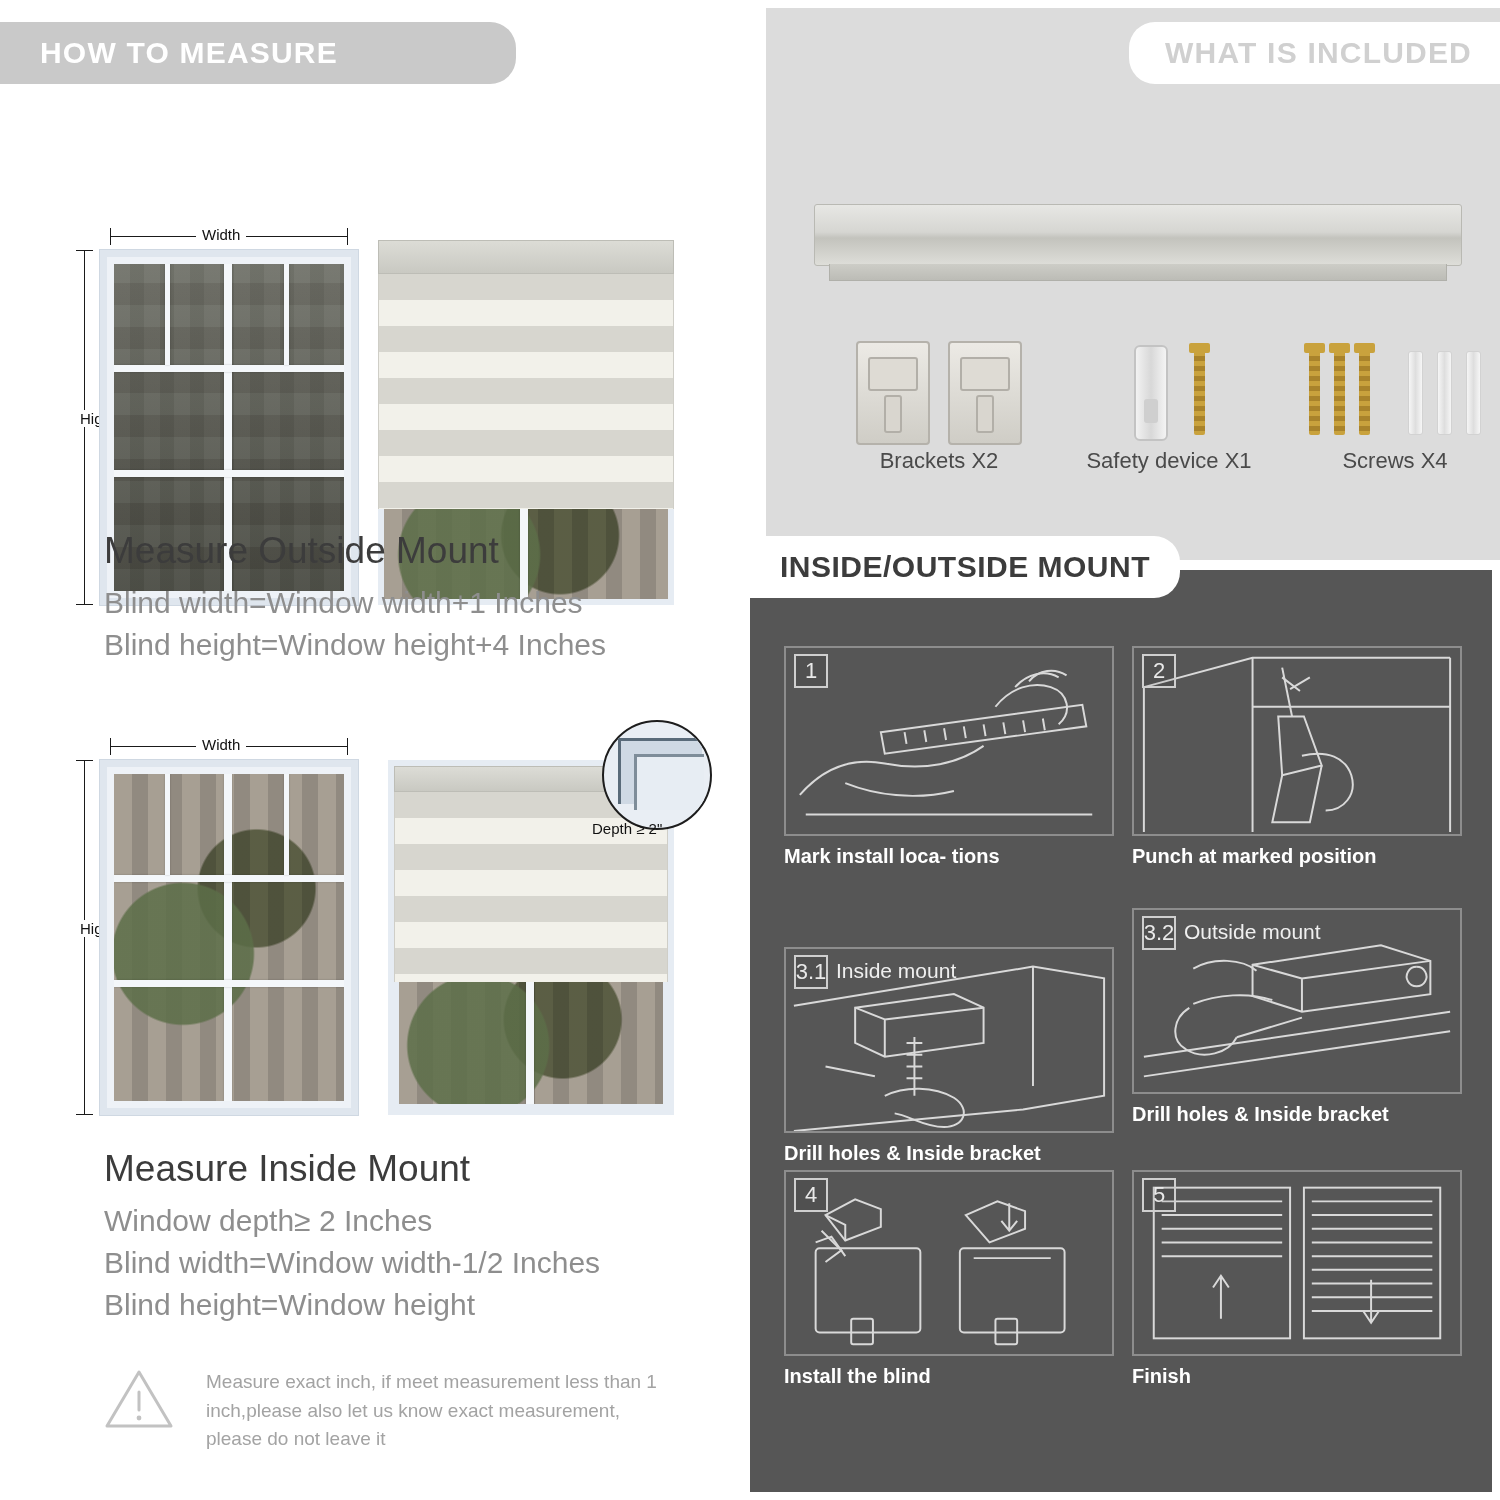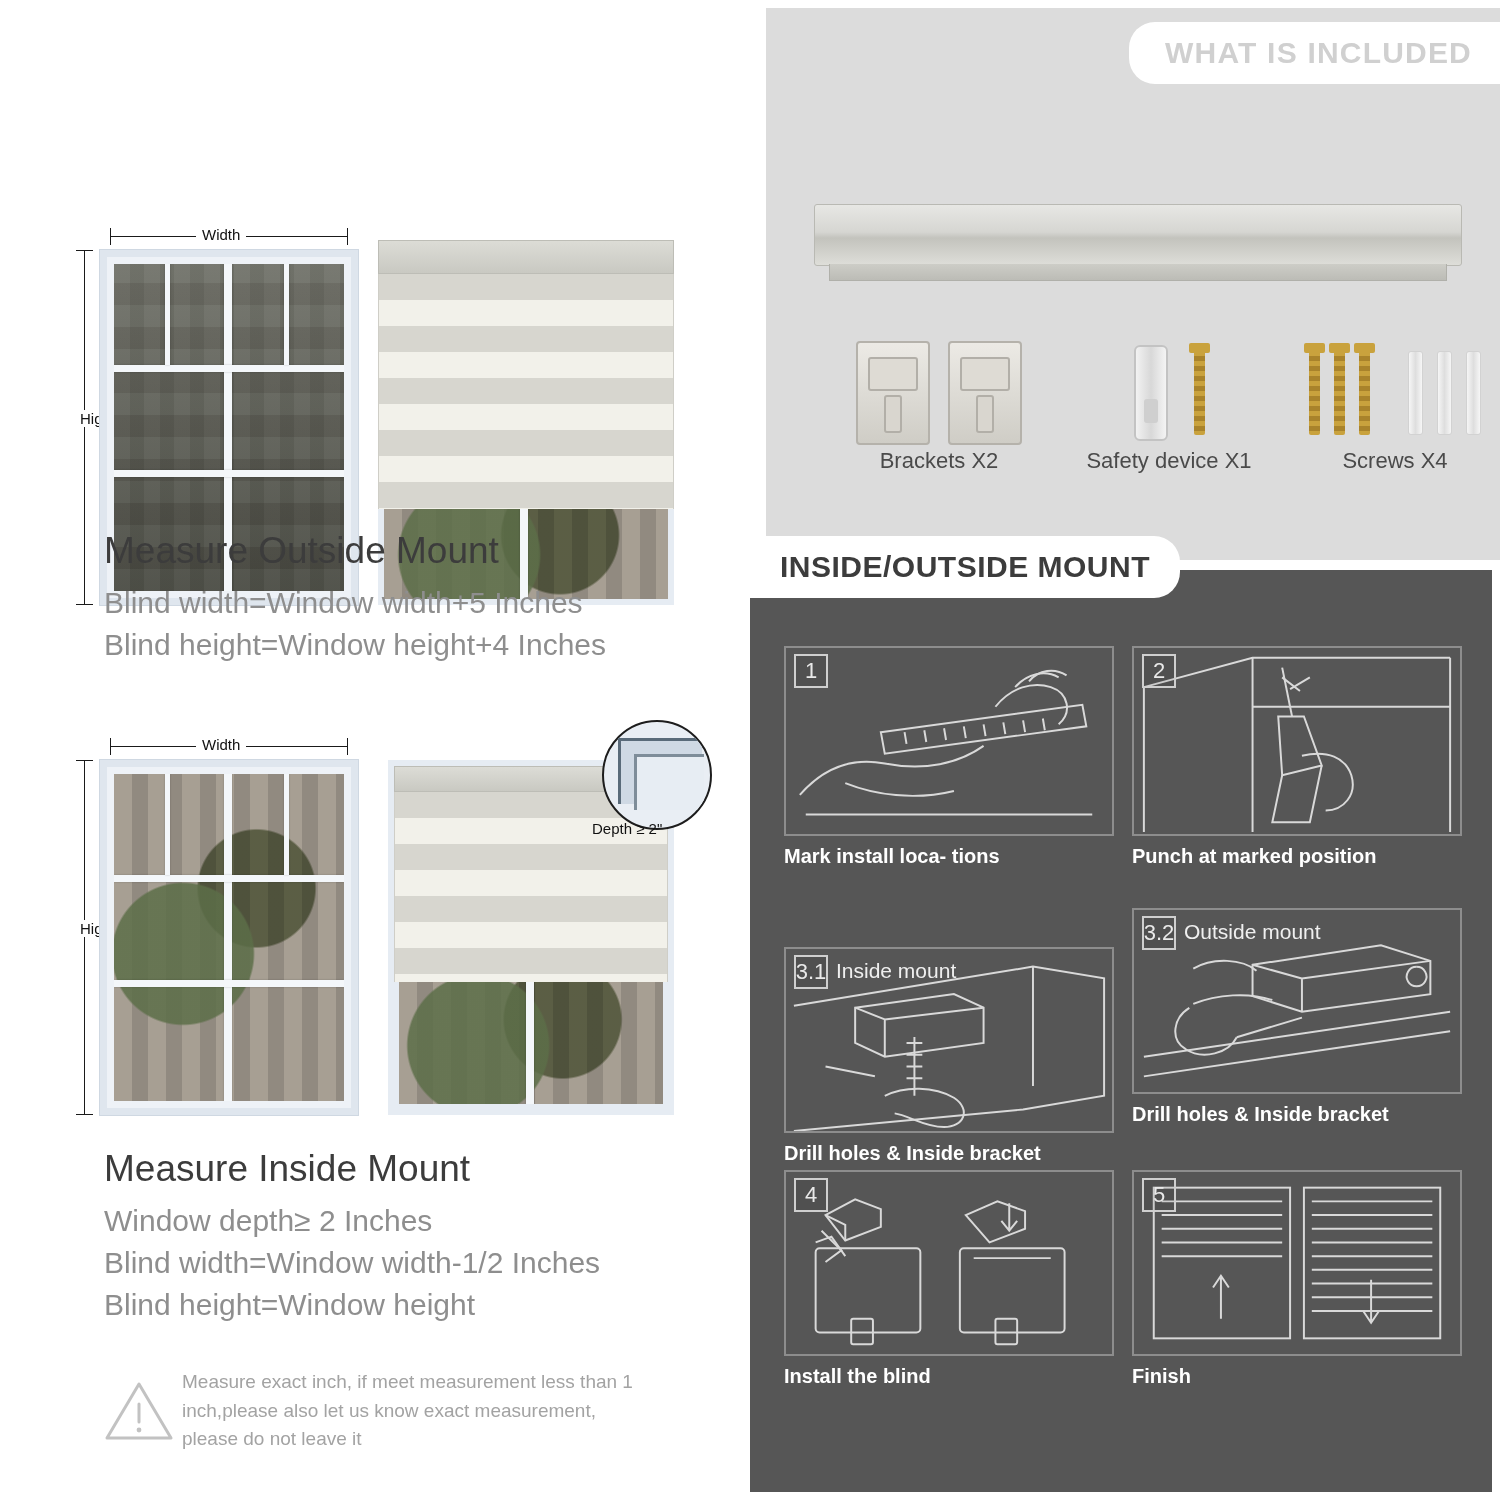--- a/index.html
+++ b/index.html
@@ -89,21 +89,21 @@
   .dim-tick { position: absolute; background: #1a1a1a; }
 
   .sect-title {
     position: absolute; font-size: 37px; color: #3c3c3c; font-weight: normal;
   }
   .sect-line {
     position: absolute; font-size: 30px; color: #8e8e8e;
   }
 
   .warn {
-    position: absolute; display: flex; gap: 8px; align-items: center;
+    position: absolute; display: flex; gap: 32px; align-items: flex-start;
   }
   .warn-tri { width: 70px; height: 62px; position: relative; flex: 0 0 auto; }
   .warn-text { font-size: 19px; color: #a3a3a3; line-height: 1.5; max-width: 470px; }
 
   .depth-circle {
     position: absolute; width: 110px; height: 110px; border-radius: 50%;
     border: 2px solid #1d1d1d; background: #e9eef4; overflow: hidden;
   }
   .depth-label { position: absolute; font-size: 15px; color: #111; }
 
@@ -204,20 +204,21 @@
   svg.line-art { position: absolute; inset: 0; width: 100%; height: 100%; }
   svg.line-art * { stroke: #d9d9d9; fill: none; stroke-width: 2; }
 </style>
 </head>
 <body>
 
 <div class="page">
 
   <div class="left-col">
 
+    <div class="badge">HOW TO MEASURE</div>
 
     <div class="win-block" style="left:0;top:110px;width:742px;height:400px;">
 
       <div class="dim-line" style="left:110px;top:126px;width:238px;height:1px;"></div>
       <div class="dim-tick" style="left:110px;top:118px;width:1px;height:17px;"></div>
       <div class="dim-tick" style="left:347px;top:118px;width:1px;height:17px;"></div>
       <div class="dim-label" style="left:196px;top:116px;">Width</div>
 
       <div class="dim-line" style="left:84px;top:140px;width:1px;height:355px;"></div>
       <div class="dim-tick" style="left:76px;top:140px;width:17px;height:1px;"></div>
@@ -239,21 +240,21 @@
         <div class="blind-win-lower" style="height:110px;">
           <div class="win-photo trees"></div>
           <div class="mullion-v" style="left:48%;top:0;width:8px;height:100%;"></div>
         </div>
         <div class="blind-body" style="top:34px;height:235px;"></div>
         <div class="blind-head"></div>
       </div>
     </div>
 
     <div class="sect-title" style="left:104px;top:530px;">Measure Outside Mount</div>
-    <div class="sect-line" style="left:104px;top:586px;">Blind width=Window width+5 Inches</div>
+    <div class="sect-line" style="left:104px;top:586px;">Blind width=Window width+1 Inches</div>
     <div class="sect-line" style="left:104px;top:628px;">Blind height=Window height+4 Inches</div>
 
     <div class="win-block" style="left:0;top:728px;width:742px;height:400px;">
 
       <div class="dim-line" style="left:110px;top:18px;width:238px;height:1px;"></div>
       <div class="dim-tick" style="left:110px;top:10px;width:1px;height:17px;"></div>
       <div class="dim-tick" style="left:347px;top:10px;width:1px;height:17px;"></div>
       <div class="dim-label" style="left:196px;top:8px;">Width</div>
 
       <div class="dim-line" style="left:84px;top:32px;width:1px;height:355px;"></div>

